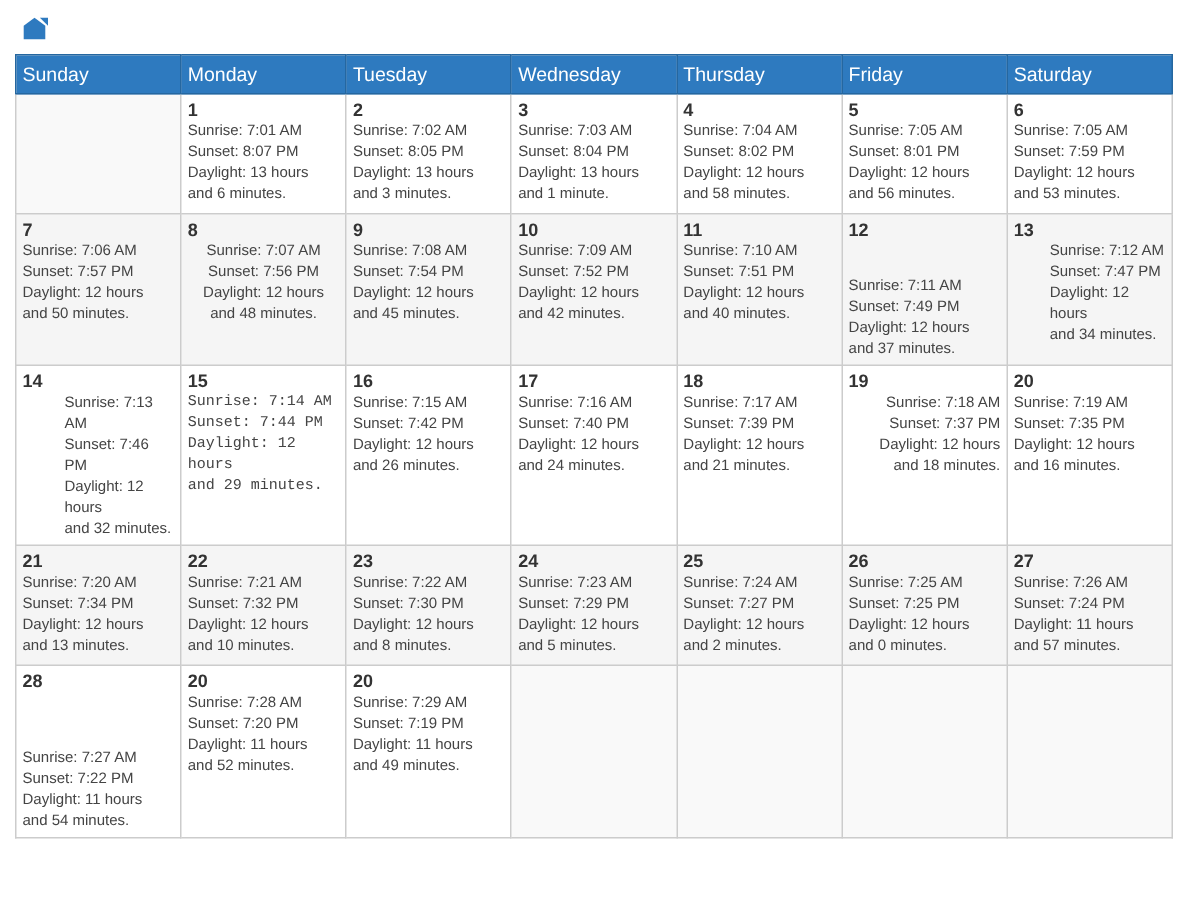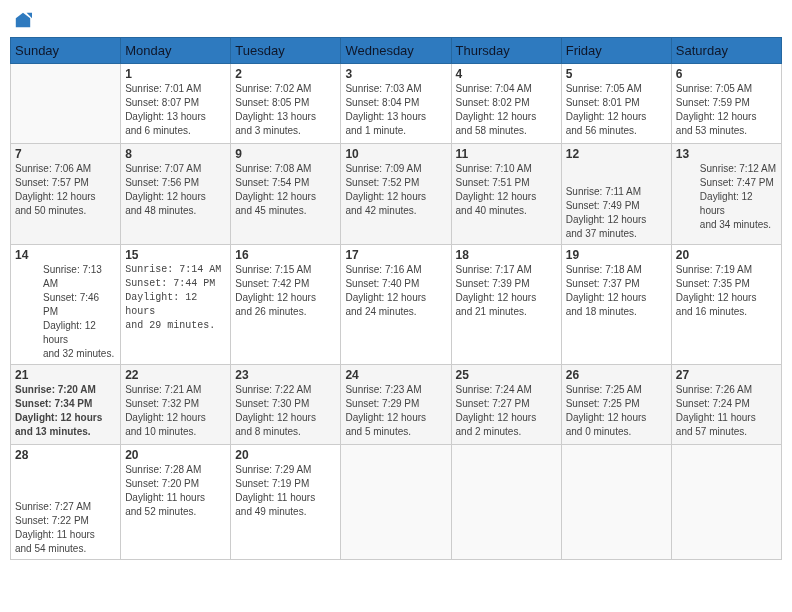--- a/index.html
+++ b/index.html
@@ -33,21 +33,21 @@
     .title-area { text-align: right; }
     .month-title { font-size: 32px; color: #333; font-weight: normal; }
     .location { font-size: 14px; color: #555; }
     table {
       width: 100%;
       border-collapse: collapse;
       table-layout: fixed;
     }
     thead th {
       background-color: #2e7abf;
-      color: #0f172a;
+      color: #ffffff;
       font-size: 13px;
       padding: 5px 4px;
       text-align: left;
       font-weight: normal;
       border: 1px solid #2567a0;
     }
     tbody td {
       border: 1px solid #ccc;
       vertical-align: top;
       padding: 3px 4px;
@@ -152,21 +152,21 @@
       <tr>
         <td>
           <span class="day-number">7</span>
           <div class="day-info" style="white-space: pre-line;">Sunrise: 7:06 AM
 Sunset: 7:57 PM
 Daylight: 12 hours
 and 50 minutes.</div>
         </td>
         <td>
           <span class="day-number">8</span>
-          <div class="day-info" style="white-space: pre-line;">Sunrise: 7:07 AM
+          <div class="day-info" style="white-space: pre-line; text-align: center;">Sunrise: 7:07 AM
 Sunset: 7:56 PM
 Daylight: 12 hours
 and 48 minutes.</div>
         </td>
         <td>
           <span class="day-number">9</span>
           <div class="day-info" style="white-space: pre-line;">Sunrise: 7:08 AM
 Sunset: 7:54 PM
 Daylight: 12 hours
 and 45 minutes.</div>
@@ -231,37 +231,37 @@
         </td>
         <td>
           <span class="day-number">18</span>
           <div class="day-info" style="white-space: pre-line;">Sunrise: 7:17 AM
 Sunset: 7:39 PM
 Daylight: 12 hours
 and 21 minutes.</div>
         </td>
         <td>
           <span class="day-number">19</span>
-          <div class="day-info" style="white-space: pre-line;">Sunrise: 7:18 AM
+          <div class="day-info" style="white-space: pre-line; text-align: right;">Sunrise: 7:18 AM
 Sunset: 7:37 PM
 Daylight: 12 hours
 and 18 minutes.</div>
         </td>
         <td>
           <span class="day-number">20</span>
           <div class="day-info" style="white-space: pre-line;">Sunrise: 7:19 AM
 Sunset: 7:35 PM
 Daylight: 12 hours
 and 16 minutes.</div>
         </td>
       </tr>
       <tr>
         <td>
           <span class="day-number">21</span>
-          <div class="day-info" style="white-space: pre-line; font-weight: bold;">Sunrise: 7:20 AM
+          <div class="day-info" style="white-space: pre-line;">Sunrise: 7:20 AM
 Sunset: 7:34 PM
 Daylight: 12 hours
 and 13 minutes.</div>
         </td>
         <td>
           <span class="day-number">22</span>
           <div class="day-info" style="white-space: pre-line;">Sunrise: 7:21 AM
 Sunset: 7:32 PM
 Daylight: 12 hours
 and 10 minutes.</div>

